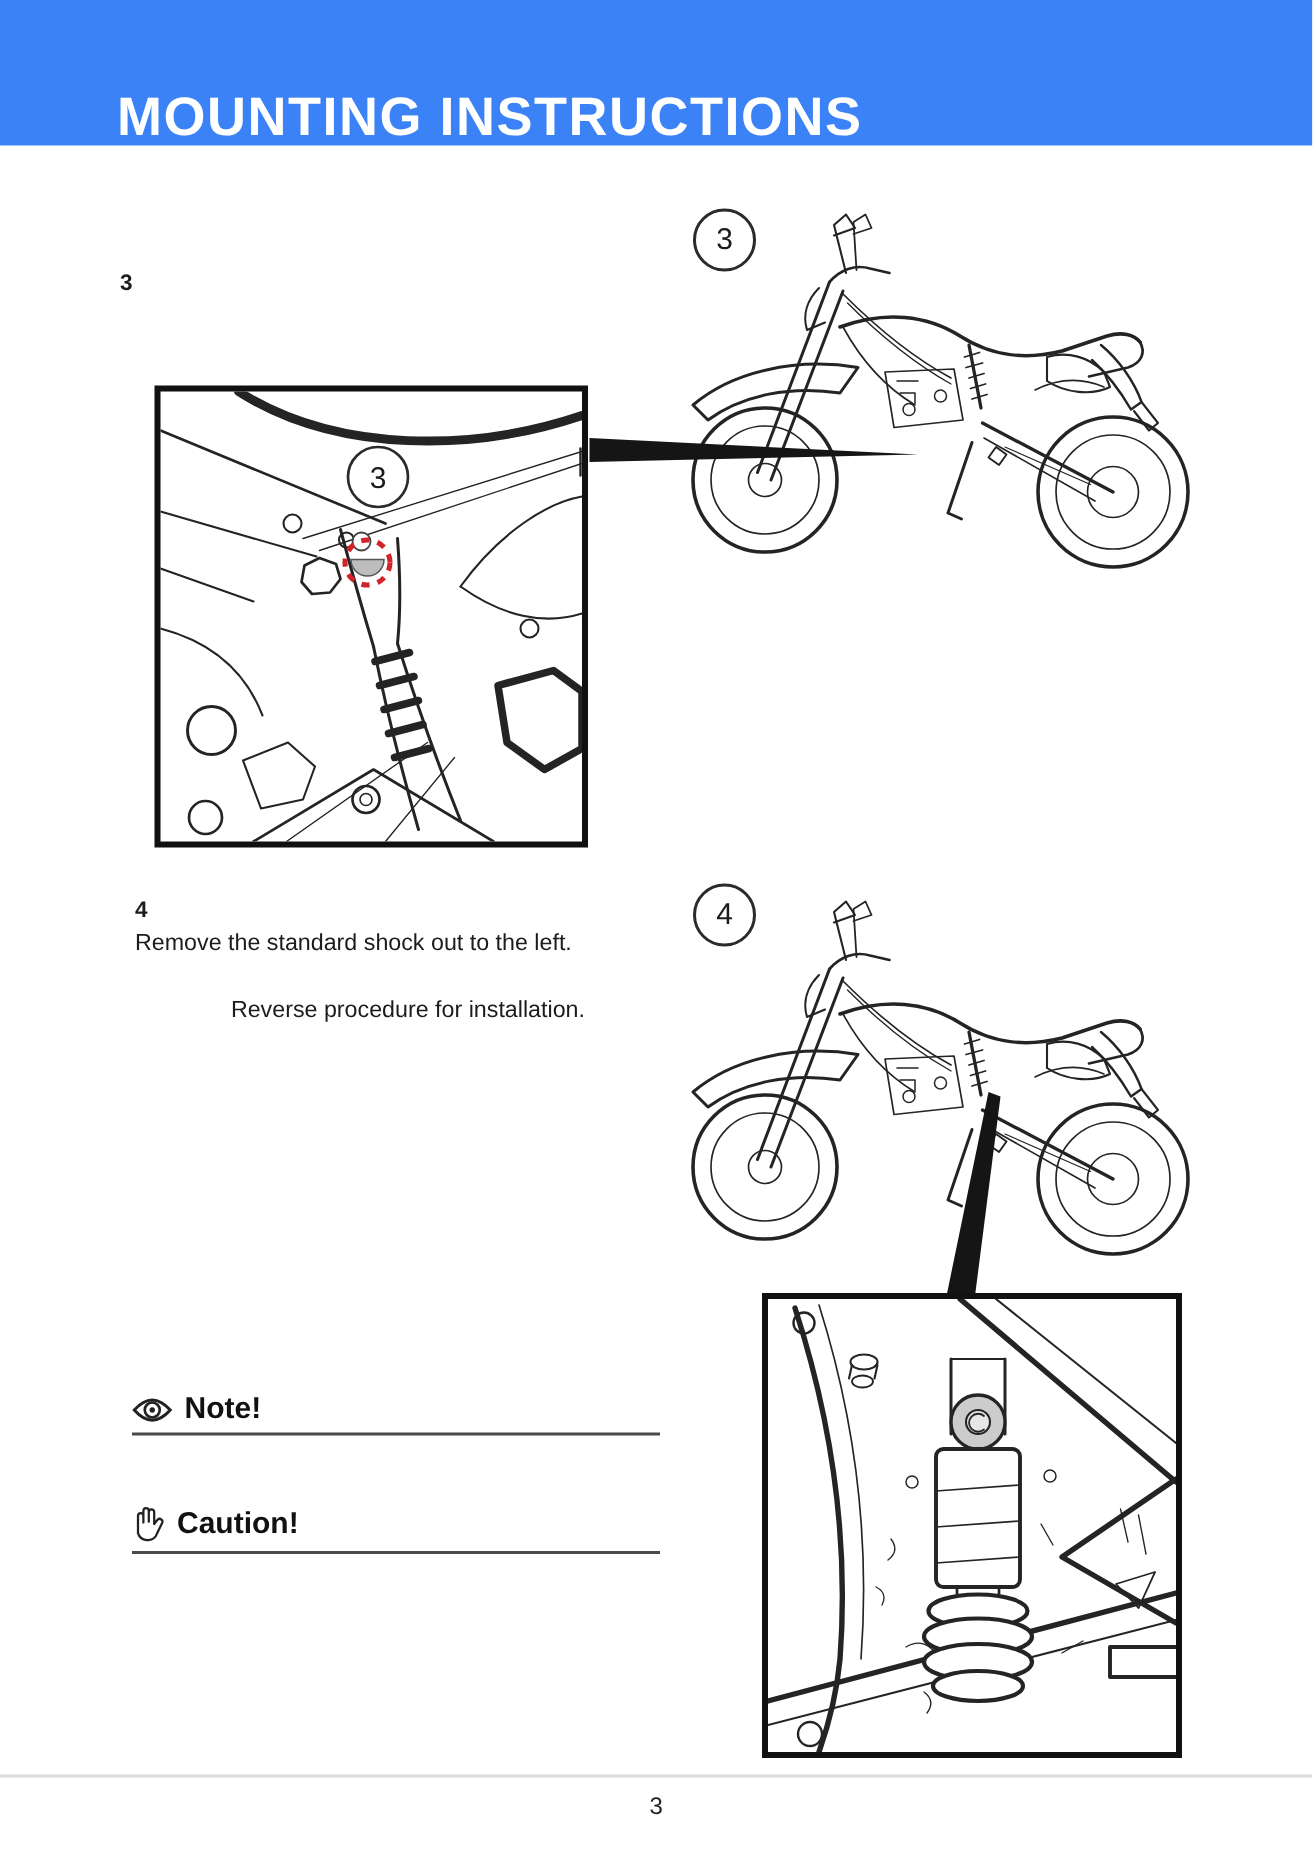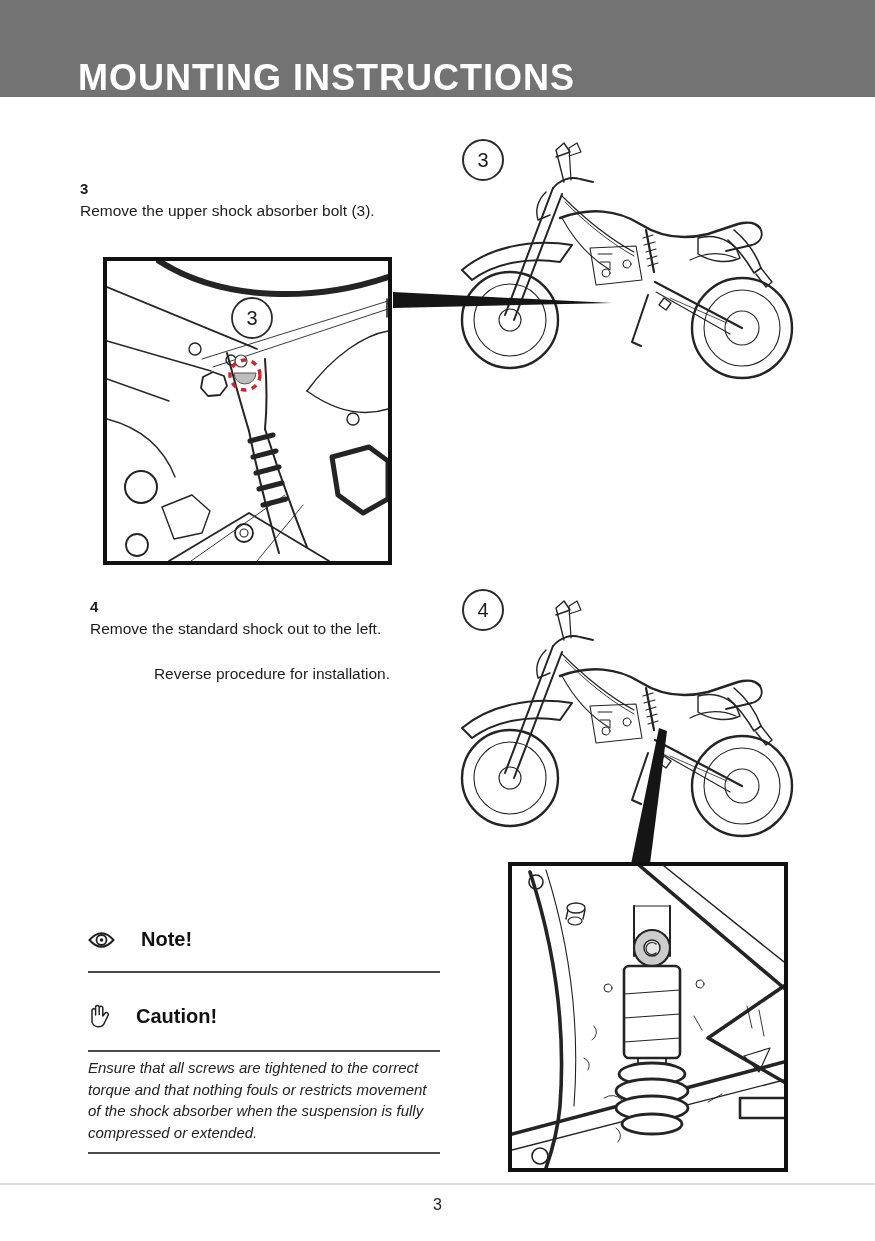--- a/index.html
+++ b/index.html
@@ -4,21 +4,21 @@
 <style>
   html,body { margin:0; padding:0; background:#ffffff; }
   .page {
     position:relative; width:875px; height:1241px; margin:0 auto;
     background:#ffffff; overflow:hidden;
     font-family:"Liberation Sans", sans-serif; color:#1c1c1c;
   }
   
   .header-bar {
     position:absolute; left:0; top:0; width:875px; height:97px;
-    background:#737373;
+    background:#3b82f6;
   }
   .header-title {
     position:absolute; left:78px; bottom:-2px; margin:0;
     color:#ffffff; font-size:36px; font-weight:700; letter-spacing:1px;
     white-space:nowrap;
   }
   
   .step { position:absolute; font-size:15.5px; line-height:22px; }
   .step-num { font-weight:700; margin:0 0 7px 0; font-size:15px; }
   .step p { margin:0; }
@@ -36,22 +36,22 @@
   .bike { position:absolute; z-index:1; }
   .detail-box {
     position:absolute; border:4px solid #111; background:#fff; z-index:3;
   }
   #wedge-layer { position:absolute; left:0; top:0; z-index:2; pointer-events:none; }
   
   .advice { position:absolute; left:88px; width:352px; }
   #note-block { top:928px; }
   #caution-block { top:1003px; }
   .advice-head {
-    display:flex; align-items:center; gap:26px;
-    border-bottom:2px solid #4a4a4a; padding-bottom:20px;
+    display:flex; align-items:center; gap:8px;
+    border-bottom:2px solid #4a4a4a; padding-bottom:4px;
   }
   .advice-head .hd { font-size:20px; font-weight:700; color:#111; }
   .advice-body {
     font-style:italic; font-size:15px; line-height:21.5px;
     padding:5px 0 9px 0; border-bottom:2px solid #4a4a4a; color:#222;
   }
   
   .footer-rule { position:absolute; left:0; top:1183px; width:875px; height:2px; background:#dcdcdc; }
   .page-number { position:absolute; left:0; top:1196px; width:875px; text-align:center; font-size:16px; color:#222; }
   svg text { font-family:"Liberation Sans", sans-serif; }
@@ -60,21 +60,20 @@
 <body>
 
 <div class="page">
 
   <div class="header-bar">
     <h1 class="header-title">MOUNTING INSTRUCTIONS</h1>
   </div>
 
   <div class="step" id="step3">
     <p class="step-num">3</p>
-    <p>Remove the upper shock absorber bolt (3).</p>
   </div>
 
   <div class="step" id="step4">
     <p class="step-num">4</p>
     <p>Remove the standard shock out to the left.</p>
     <p class="gap">Reverse procedure for installation.</p>
   </div>
 
   <div class="circle-label" style="left:462px; top:139px;">
     <span>3</span>
@@ -282,19 +281,18 @@
           <path d="M4,15 L4,7.5 a1.8,1.8 0 0 1 3.6,0 L7.6,12
                    L7.6,4.2 a1.8,1.8 0 0 1 3.6,0 L11.2,11.5
                    L11.2,5 a1.8,1.8 0 0 1 3.6,0 L14.8,13
                    l2.2,-2.8 a1.9,1.9 0 0 1 3,2.3 L16.6,19.5
                    a6.2,6.2 0 0 1 -5.6,4.2 L9.6,23.7
                    a6.6,6.6 0 0 1 -5.6,-4.6 Z"></path>
         </g>
       </svg>
       <span class="hd">Caution!</span>
     </div>
-    <div class="advice-body">Ensure that all screws are tightened to the correct torque and that nothing fouls or restricts movement of the shock absorber when the suspension is fully compressed or extended.</div>
   </div>
 
   <div class="footer-rule"></div>
   <div class="page-number">3</div>
 
 </div>
 
 </body></html>

